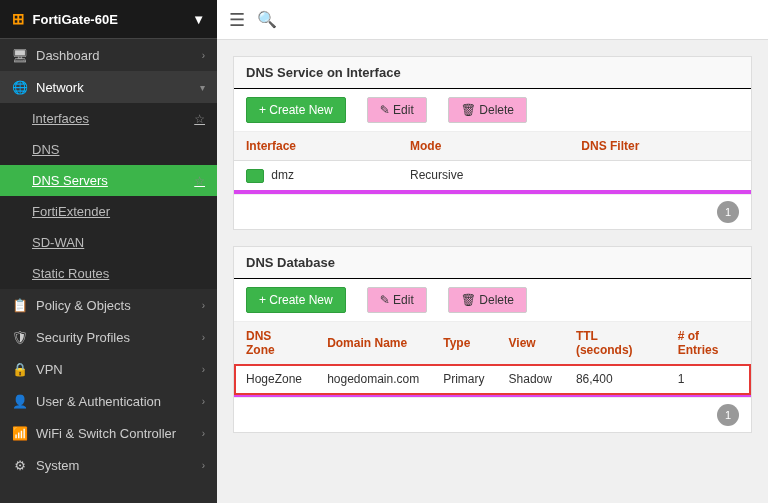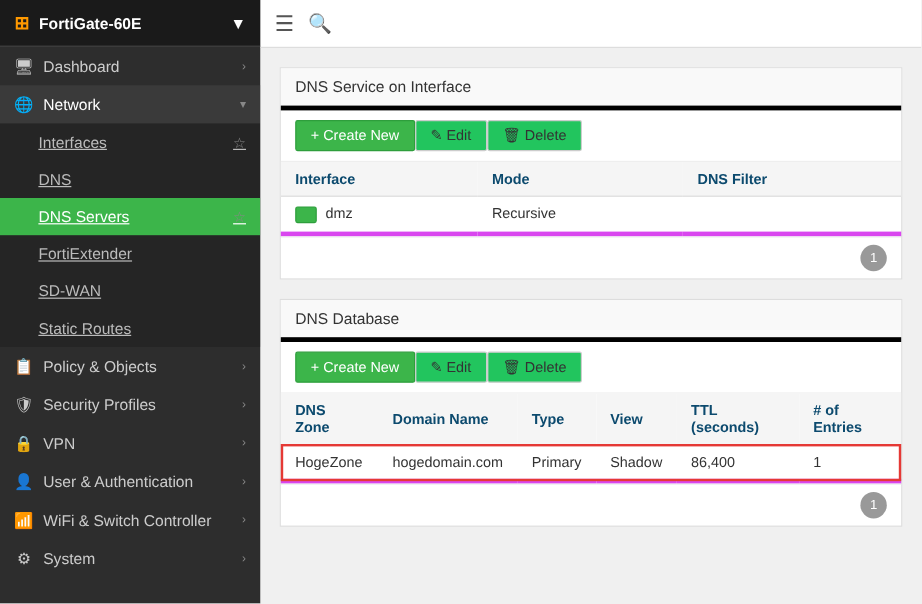--- a/index.html
+++ b/index.html
@@ -125,36 +125,36 @@
     }
 
     
     .section {
       background: #fff;
       border: 1px solid #ddd;
     }
     .section-title {
       padding: 8px 12px;
       font-size: 13px;
-      font-weight: normal;
+      font-weight: bold;
       color: #333;
       background: #f9f9f9;
-      border-bottom: 4px solid #000000;
+      border-bottom: 1px solid #000000;
     }
     .section-toolbar {
       padding: 8px 12px;
       display: flex;
       align-items: center;
-      gap: 0;
+      gap: 21px;
       border-bottom: 1px solid #eee;
     }
     .btn {
       padding: 5px 12px;
       border: 1px solid #ccc;
-      background: #22c55e;
+      background: #f9a8d4;
       cursor: pointer;
       font-size: 12px;
       border-radius: 2px;
       display: flex;
       align-items: center;
       gap: 5px;
       color: #333;
     }
     .btn.btn-primary {
       background: #3cb54a;
@@ -167,21 +167,21 @@
       width: 100%;
       border-collapse: collapse;
       font-size: 12px;
     }
     thead th {
       background: #f5f5f5;
       border-bottom: 1px solid #ddd;
       padding: 7px 12px;
       text-align: left;
       font-weight: bold;
-      color: #0c4a6e;
+      color: #c2410c;
     }
     tbody td {
       padding: 7px 12px;
       border-bottom: 4px solid #d946ef;
       color: #333;
     }
     .section-footer {
       padding: 6px 12px;
       display: flex;
       justify-content: flex-end;

